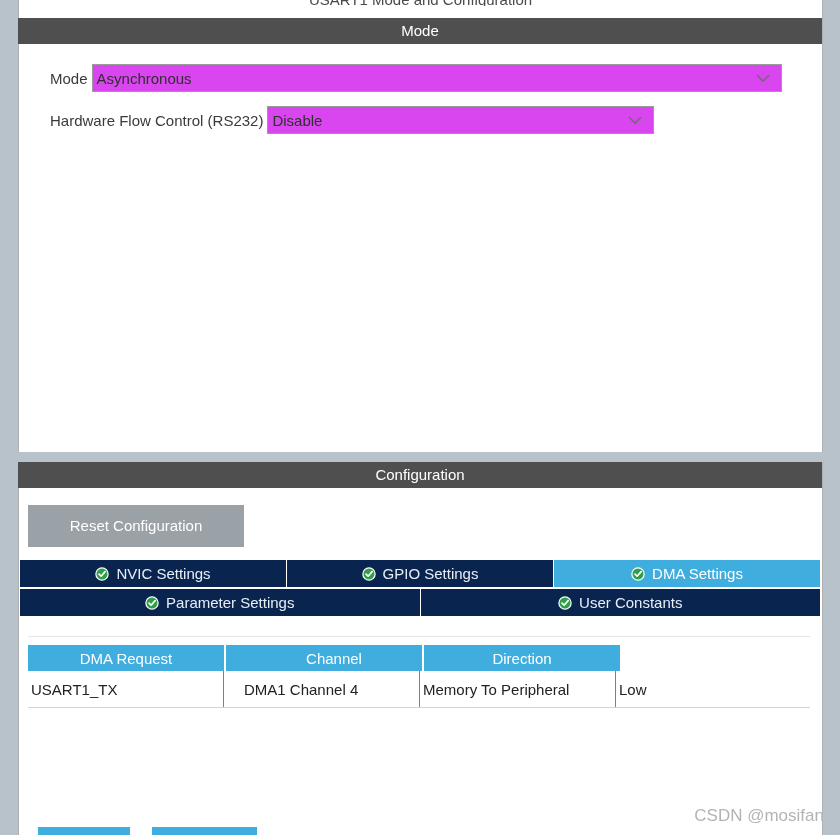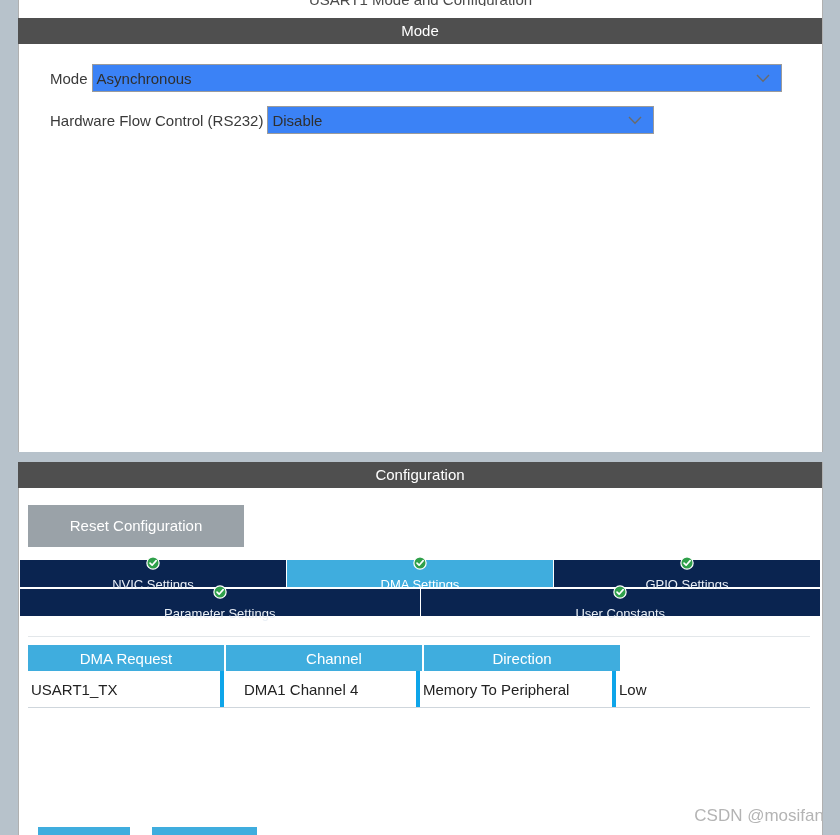--- a/index.html
+++ b/index.html
@@ -75,21 +75,21 @@
   .form-label {
     font-size: 15px;
     color: #3a3a3a;
     white-space: nowrap;
     padding-right: 4px;
   }
   .combo {
     position: relative;
     height: 28px;
     border: 1px solid #9b9b9b;
-    background: #3b82f6;
+    background: #d946ef;
     box-sizing: border-box;
     display: flex;
     align-items: center;
   }
   .combo-value {
     font-size: 15px;
     color: #2f2f2f;
     padding-left: 4px;
     white-space: nowrap;
   }
@@ -161,31 +161,30 @@
     position: absolute;
     display: flex;
     height: 27px;
   }
   #tab-row-1 { left: 20px; top: 560px; width: 800px; }
   #tab-row-2 { left: 20px; top: 589px; width: 800px; align-items: flex-end; }
 
   .tab {
     background: #0a2450;
     color: #e8eef5;
-    font-size: 13px;
+    font-size: 15px;
     display: flex;
     align-items: center;
     justify-content: center;
     gap: 7px;
     height: 27px;
     box-sizing: border-box;
     border-right: 1px solid #ffffff;
     cursor: default;
     white-space: nowrap;
-    flex-direction: column;
   }
   .tab:last-child { border-right: none; }
   .tab.active {
     background: #3fadde;
     color: #ffffff;
   }
 
   #tab-row-1 .tab { flex: 1 1 0; }
   #tab-row-2 .tab { flex: 1 1 0; }
 
@@ -224,21 +223,21 @@
     border-bottom: 1px solid #cfd6dc;
     background: #ffffff;
   }
   .td {
     font-size: 15px;
     color: #222222;
     display: flex;
     align-items: center;
     height: 36px;
     box-sizing: border-box;
-    border-right: 4px solid #0ea5e9;
+    border-right: 1px solid #0ea5e9;
     padding-left: 3px;
     white-space: nowrap;
     overflow: hidden;
   }
   .td:last-child { border-right: none; }
 
   .col-0 { flex: 0 0 196px; }
   .col-1 { flex: 0 0 196px; padding-left: 20px; }
   .col-2 { flex: 0 0 196px; }
   .col-3 { flex: 0 0 190px; }
@@ -316,33 +315,33 @@
   <div class="reset-btn">Reset Configuration</div>
 
   <div class="tab-row" id="tab-row-1">
       <div class="tab">
         <svg class="check-icon" viewBox="0 0 16 16">
           <circle cx="8" cy="8" r="7" fill="#2fa04a" stroke="#ffffff" stroke-width="1.4"></circle>
           <path d="M4.6 8.2 L7 10.5 L11.6 5.3" fill="none" stroke="#ffffff" stroke-width="1.9" stroke-linecap="round" stroke-linejoin="round"></path>
         </svg>
         <span>NVIC Settings</span>
       </div>
+      <div class="tab">
+        <svg class="check-icon" viewBox="0 0 16 16">
+          <circle cx="8" cy="8" r="7" fill="#2fa04a" stroke="#ffffff" stroke-width="1.4"></circle>
+          <path d="M4.6 8.2 L7 10.5 L11.6 5.3" fill="none" stroke="#ffffff" stroke-width="1.9" stroke-linecap="round" stroke-linejoin="round"></path>
+        </svg>
+        <span>GPIO Settings</span>
+      </div>
       <div class="tab active">
         <svg class="check-icon" viewBox="0 0 16 16">
           <circle cx="8" cy="8" r="7" fill="#2fa04a" stroke="#ffffff" stroke-width="1.4"></circle>
           <path d="M4.6 8.2 L7 10.5 L11.6 5.3" fill="none" stroke="#ffffff" stroke-width="1.9" stroke-linecap="round" stroke-linejoin="round"></path>
         </svg>
         <span>DMA Settings</span>
-      </div>
-      <div class="tab">
-        <svg class="check-icon" viewBox="0 0 16 16">
-          <circle cx="8" cy="8" r="7" fill="#2fa04a" stroke="#ffffff" stroke-width="1.4"></circle>
-          <path d="M4.6 8.2 L7 10.5 L11.6 5.3" fill="none" stroke="#ffffff" stroke-width="1.9" stroke-linecap="round" stroke-linejoin="round"></path>
-        </svg>
-        <span>GPIO Settings</span>
       </div>
     </div>
   <div class="tab-row" id="tab-row-2">
       <div class="tab">
         <svg class="check-icon" viewBox="0 0 16 16">
           <circle cx="8" cy="8" r="7" fill="#2fa04a" stroke="#ffffff" stroke-width="1.4"></circle>
           <path d="M4.6 8.2 L7 10.5 L11.6 5.3" fill="none" stroke="#ffffff" stroke-width="1.9" stroke-linecap="round" stroke-linejoin="round"></path>
         </svg>
         <span>Parameter Settings</span>
       </div>

